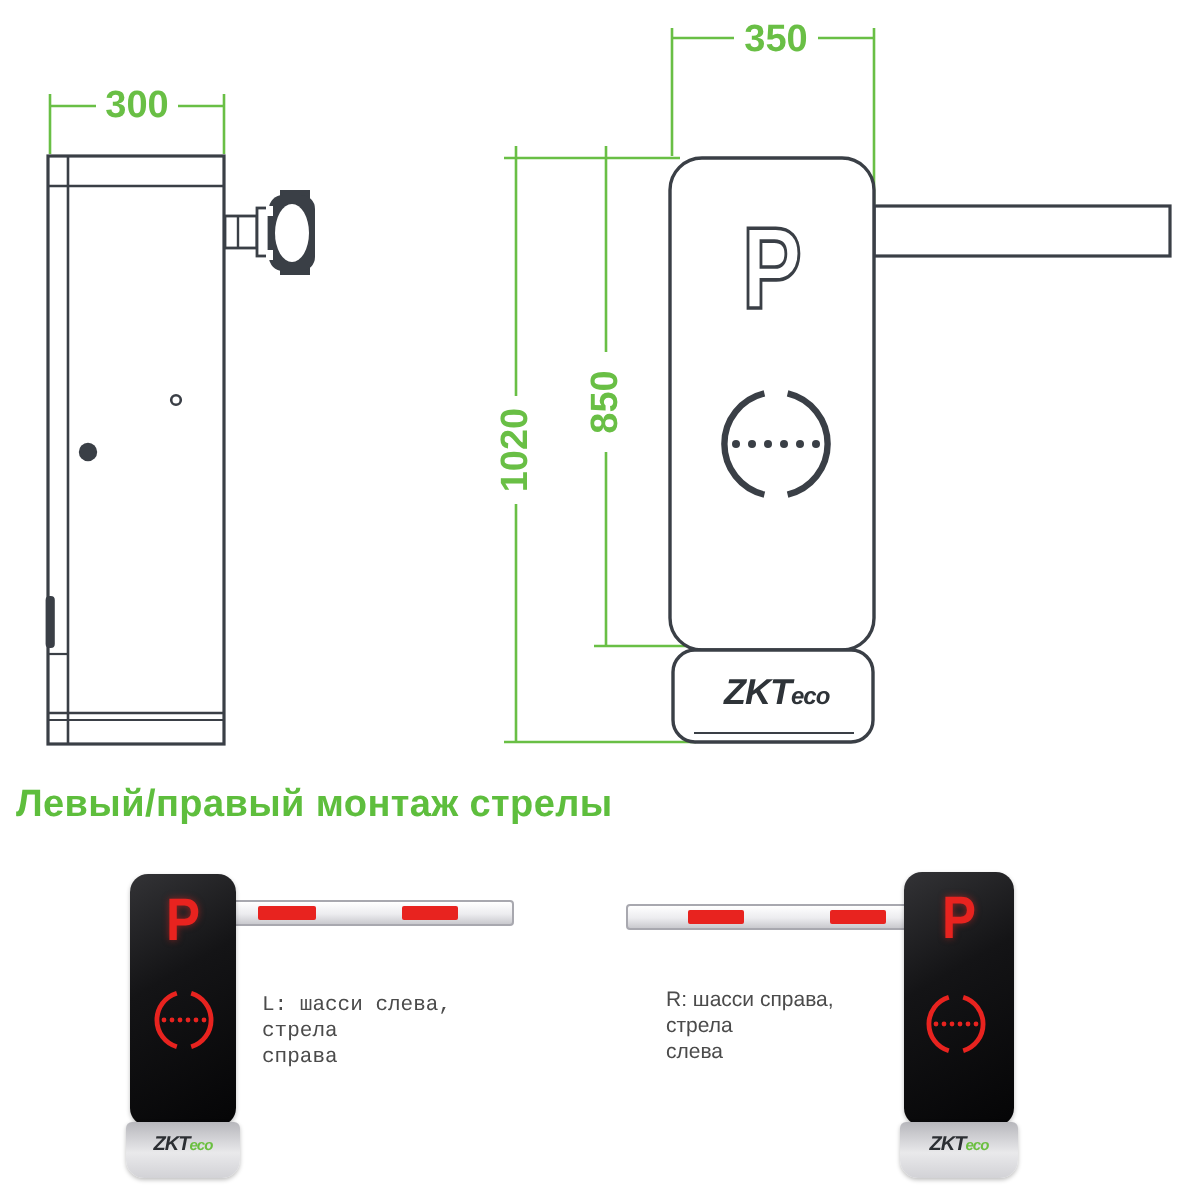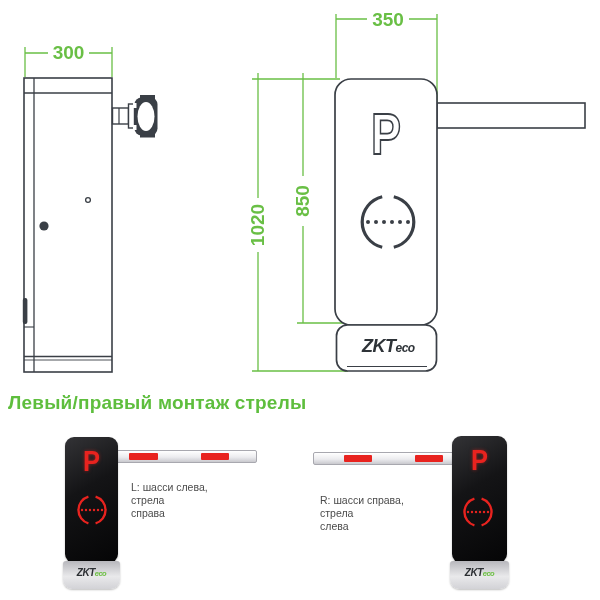--- a/index.html
+++ b/index.html
@@ -169,21 +169,21 @@
         <circle cx="15" cy="17" r="1.2"></circle>
           <circle cx="19" cy="17" r="1.2"></circle>
         <circle cx="23" cy="17" r="1.2"></circle>
           <circle cx="27" cy="17" r="1.2"></circle>
       </g>
     </svg>
   </div>
   <div class="base" style="left:63px;top:561px;width:57px;height:28px;">
     <span class="logo"><span>ZKT</span><span class="eco">eco</span></span>
   </div>
-  <div class="caption" style="left:131px;top:481px;width:110px;">L: шасси слева, стрела
+  <div class="caption" style="left:131px;top:497px;width:110px;font-family:Liberation Mono, monospace;">L: шасси слева, стрела
 справа</div>
 
   <div class="arm" style="left:313px;top:452px;width:141px;">
     <div class="stripe" style="left:30px;width:28px;"></div>
     <div class="stripe" style="left:101px;width:28px;"></div>
   </div>
   <div class="housing" style="left:452px;top:436px;width:55px;height:127px;">
     <div class="p-letter">P</div>
     <svg class="ring" style="left:9px;top:59px;" width="34" height="34" viewBox="0 0 34 34">
       <g stroke="var(--signal_red)" stroke-width="2.4" fill="none">
@@ -196,16 +196,16 @@
         <circle cx="15" cy="17" r="1.2"></circle>
           <circle cx="19" cy="17" r="1.2"></circle>
         <circle cx="23" cy="17" r="1.2"></circle>
           <circle cx="27" cy="17" r="1.2"></circle>
       </g>
     </svg>
   </div>
   <div class="base" style="left:450px;top:561px;width:59px;height:28px;">
     <span class="logo"><span>ZKT</span><span class="eco">eco</span></span>
   </div>
-  <div class="caption" style="left:320px;top:494px;width:118px;">R: шасси справа, стрела
+  <div class="caption" style="left:333px;top:494px;width:118px;">R: шасси справа, стрела
 слева</div>
 
 </div>
 
 </body></html>

